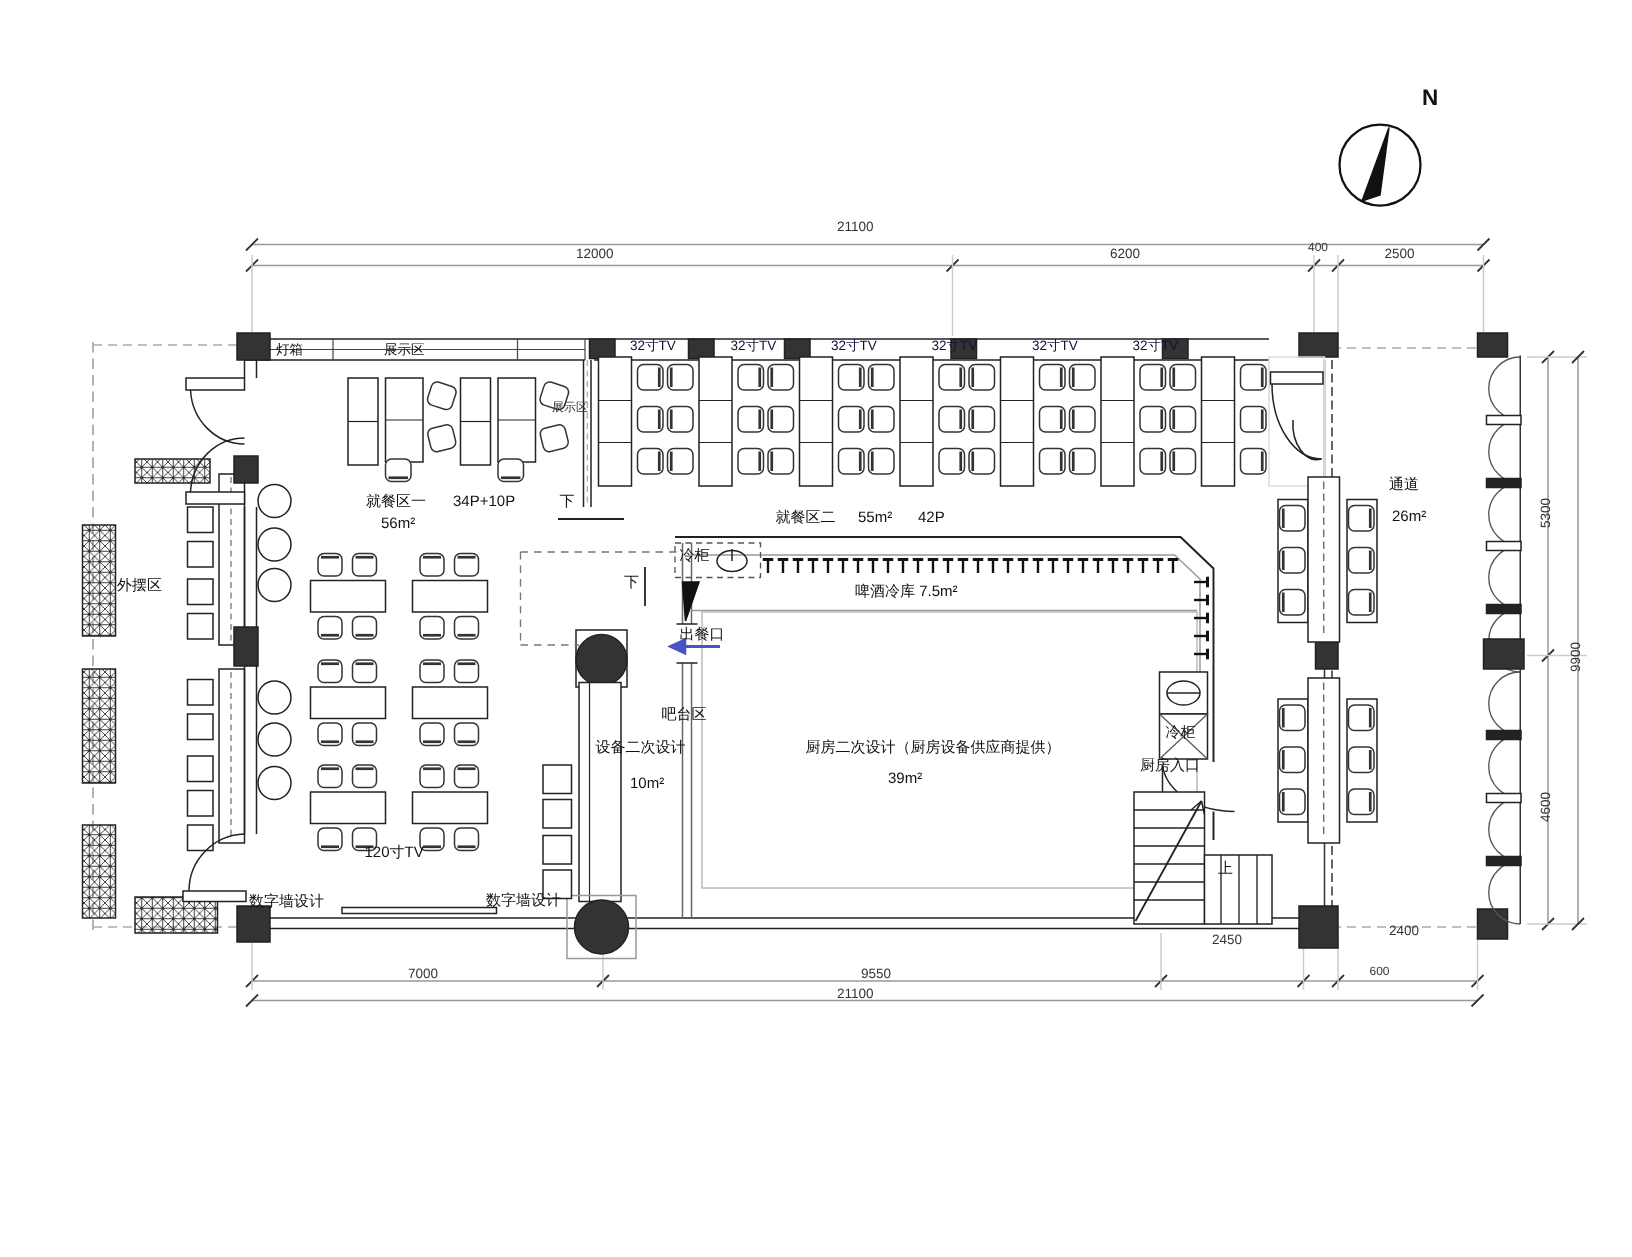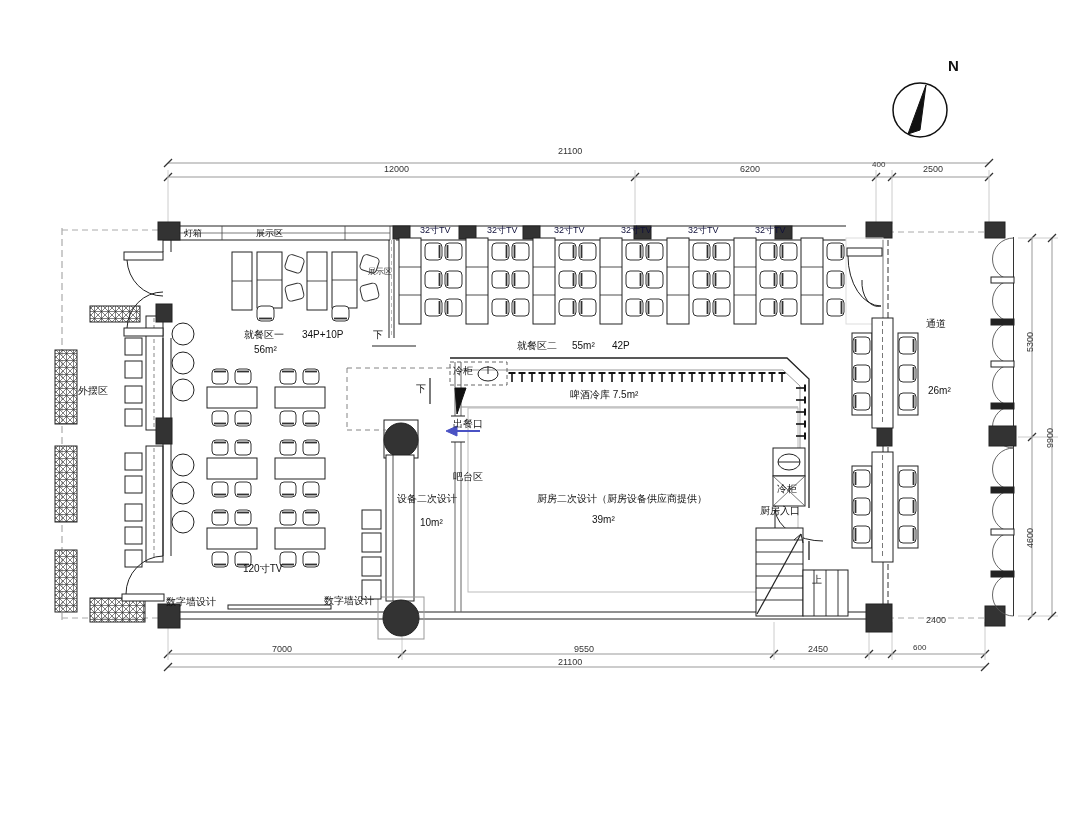--- a/index.html
+++ b/index.html
@@ -534,21 +534,21 @@
   <span class="lbl n" style="left:948px;top:58px;">N</span>
 
   <span class="lbl dim" style="left:558px;top:147px;">21100</span>
   <span class="lbl dim" style="left:384px;top:165px;">12000</span>
   <span class="lbl dim" style="left:740px;top:165px;">6200</span>
   <span class="lbl s8" style="left:872px;top:161px;">400</span>
   <span class="lbl dim" style="left:923px;top:165px;">2500</span>
 
   <span class="lbl dim" style="left:272px;top:645px;">7000</span>
   <span class="lbl dim" style="left:574px;top:645px;">9550</span>
-  <span class="lbl dim" style="left:808px;top:645px;">2450</span>
+  <span class="lbl dim" style="left:808px;top:622px;">2450</span>
   <span class="lbl s8" style="left:873px;top:644px;margin-left:40px;">600</span>
   <span class="lbl dim" style="left:926px;top:616px;">2400</span>
   <span class="lbl dim" style="left:558px;top:658px;">21100</span>
 
   <span class="lbl dim rot" style="left:1026px;top:352px;">5300</span>
   <span class="lbl dim rot" style="left:1026px;top:548px;">4600</span>
   <span class="lbl dim rot" style="left:1046px;top:448px;">9900</span>
 
   <span class="lbl s9" style="left:184px;top:229px;">灯箱</span>
   <span class="lbl s9" style="left:256px;top:229px;">展示区</span>
@@ -565,26 +565,26 @@
   <span class="lbl s11" style="left:302px;top:330px;">34P+10P</span>
   <span class="lbl s11" style="left:254px;top:345px;">56m²</span>
   <span class="lbl s11" style="left:517px;top:341px;">就餐区二</span>
   <span class="lbl s11" style="left:572px;top:341px;">55m²</span>
   <span class="lbl s11" style="left:612px;top:341px;">42P</span>
   <span class="lbl s11" style="left:373px;top:330px;">下</span>
   <span class="lbl s11" style="left:416px;top:384px;">下</span>
   <span class="lbl s10" style="left:453px;top:366px;">冷柜</span>
   <span class="lbl s11" style="left:570px;top:390px;">啤酒冷库 7.5m²</span>
   <span class="lbl s11" style="left:453px;top:419px;">出餐口</span>
-  <span class="lbl s11" style="left:411px;top:472px;padding-left:42px;">吧台区</span>
+  <span class="lbl s11" style="left:399px;top:472px;padding-left:42px;">吧台区</span>
   <span class="lbl s11" style="left:397px;top:494px;">设备二次设计</span>
   <span class="lbl s11" style="left:420px;top:518px;">10m²</span>
   <span class="lbl s11" style="left:537px;top:494px;text-align:center;">厨房二次设计（厨房设备供应商提供）</span>
   <span class="lbl s11" style="left:592px;top:515px;">39m²</span>
   <span class="lbl s11" style="left:760px;top:506px;">厨房入口</span>
   <span class="lbl s10" style="left:777px;top:484px;">冷柜</span>
   <span class="lbl s10" style="left:812px;top:575px;">上</span>
   <span class="lbl s10" style="left:926px;top:319px;text-align:center;">通道</span>
-  <span class="lbl s10" style="left:928px;top:340px;margin-top:46px;">26m²</span>
+  <span class="lbl s10" style="left:928px;top:340px;">26m²</span>
   <span class="lbl s10" style="left:166px;top:597px;">数字墙设计</span>
   <span class="lbl s10" style="left:243px;top:564px;">120寸TV</span>
   <span class="lbl s10" style="left:324px;top:596px;">数字墙设计</span>
 </div>
 
 </body></html>

